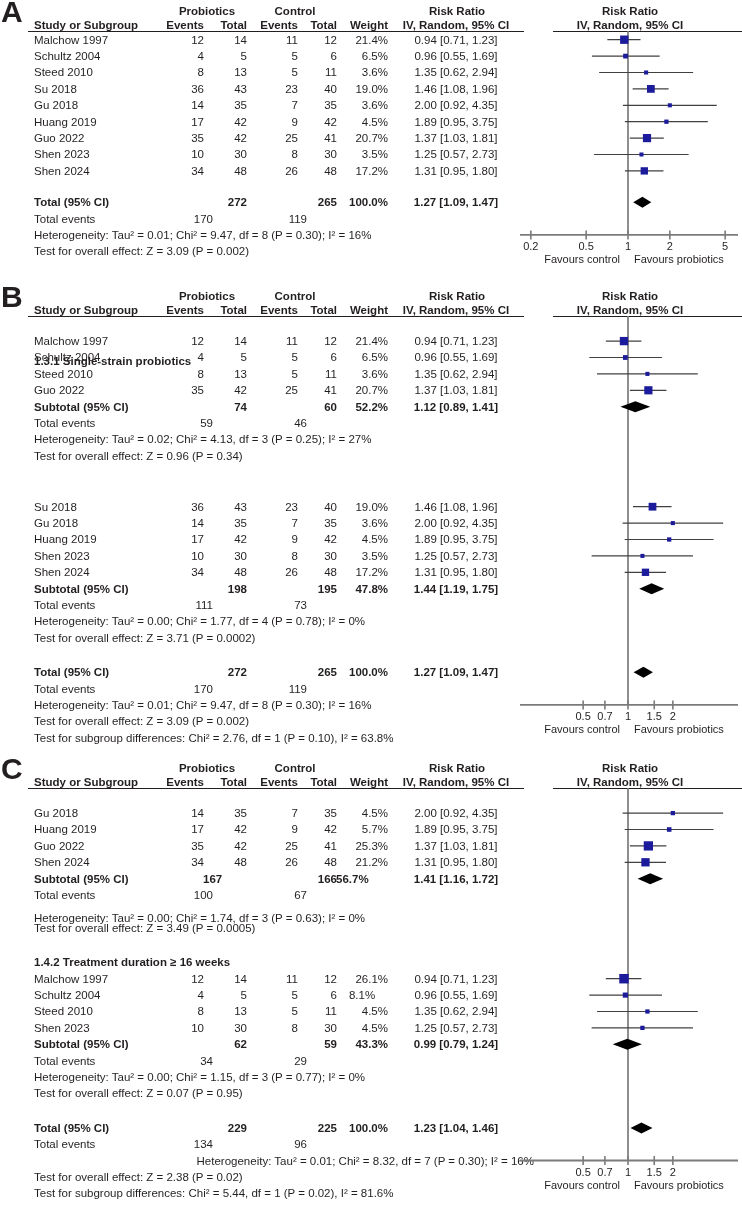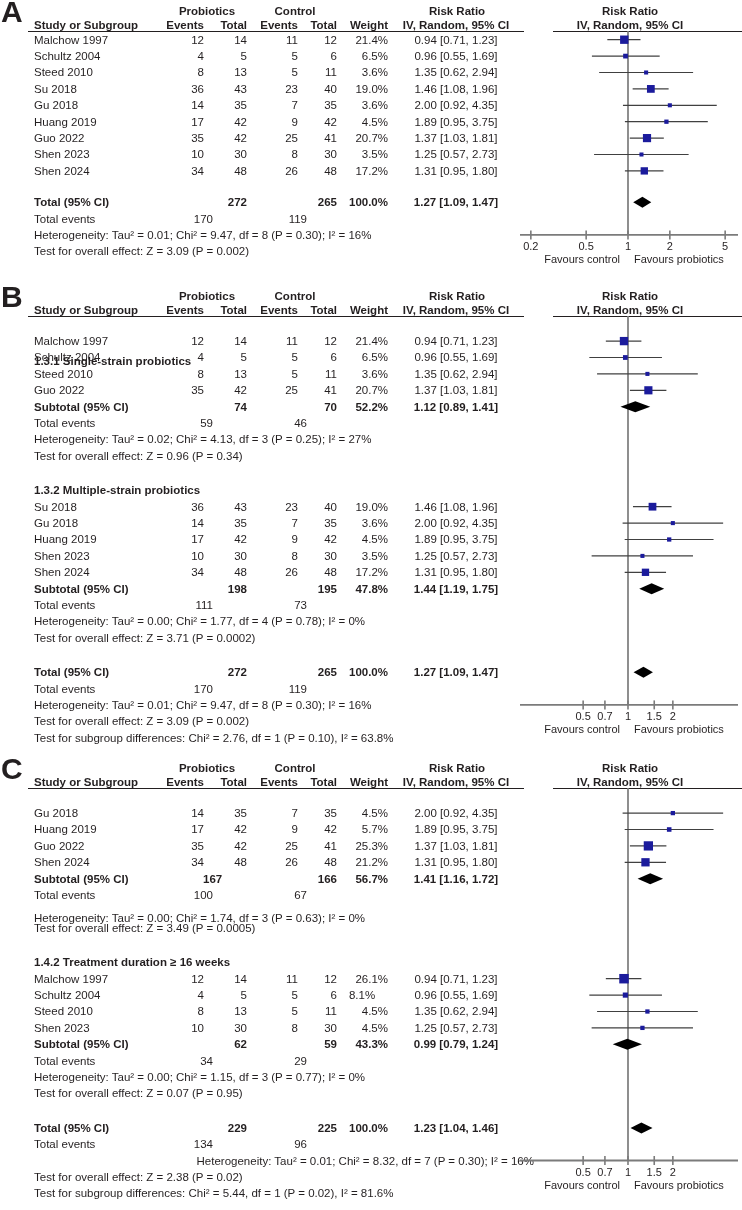--- a/index.html
+++ b/index.html
@@ -228,37 +228,34 @@
         <span class="cell" style="left: 152px; width: 52px; text-align: right;">35</span>
         <span class="cell" style="left: 203px; width: 44px; text-align: right;">42</span>
         <span class="cell" style="left: 248px; width: 50px; text-align: right;">25</span>
         <span class="cell" style="left: 291px; width: 46px; text-align: right;">41</span>
         <span class="cell" style="left: 336px; width: 52px; text-align: right;">20.7%</span>
         <span class="cell" style="left: 390px; width: 132px; text-align: center;">1.37 [1.03, 1.81]</span>
       </div>
       <div class="prow" style="top: 113.5px;">
         <span class="cell b" style="left: 34px; width: 152px; text-align: left;">Subtotal (95% CI)</span>
         <span class="cell b" style="left: 203px; width: 44px; text-align: right;">74</span>
-        <span class="cell b" style="left: 291px; width: 46px; text-align: right;">70</span>
+        <span class="cell b" style="left: 291px; width: 46px; text-align: right;">60</span>
         <span class="cell b" style="left: 336px; width: 52px; text-align: right;">52.2%</span>
         <span class="cell b" style="left: 390px; width: 132px; text-align: center;">1.12 [0.89, 1.41]</span>
       </div>
       <div class="prow" style="top: 129.9px;">
         <span class="cell" style="left: 34px; width: 152px; text-align: left;">Total events</span>
         <span class="cell" style="left: 161px; width: 52px; text-align: right;">59</span>
         <span class="cell" style="left: 257px; width: 50px; text-align: right;">46</span>
       </div>
       <div class="prow" style="top: 146.3px;">
         <span class="cell" style="left: 34px; width: 500px; text-align: left;">Heterogeneity: Tau² = 0.02; Chi² = 4.13, df = 3 (P = 0.25); I² = 27%</span>
       </div>
       <div class="prow" style="top: 162.7px;">
         <span class="cell" style="left: 34px; width: 500px; text-align: left;">Test for overall effect: Z = 0.96 (P = 0.34)</span>
-      </div>
-      <div class="prow" style="top: 197.1px;">
-        <span class="cell b" style="left: 34px; width: 480px; text-align: left;">1.3.2 Multiple-strain probiotics</span>
       </div>
       <div class="prow" style="top: 213.5px;">
         <span class="cell" style="left: 34px; width: 152px; text-align: left;">Su 2018</span>
         <span class="cell" style="left: 152px; width: 52px; text-align: right;">36</span>
         <span class="cell" style="left: 203px; width: 44px; text-align: right;">43</span>
         <span class="cell" style="left: 248px; width: 50px; text-align: right;">23</span>
         <span class="cell" style="left: 291px; width: 46px; text-align: right;">40</span>
         <span class="cell" style="left: 336px; width: 52px; text-align: right;">19.0%</span>
         <span class="cell" style="left: 390px; width: 132px; text-align: center;">1.46 [1.08, 1.96]</span>
       </div>
@@ -428,21 +425,21 @@
         <span class="cell" style="left: 203px; width: 44px; text-align: right;">48</span>
         <span class="cell" style="left: 248px; width: 50px; text-align: right;">26</span>
         <span class="cell" style="left: 291px; width: 46px; text-align: right;">48</span>
         <span class="cell" style="left: 336px; width: 52px; text-align: right;">21.2%</span>
         <span class="cell" style="left: 390px; width: 132px; text-align: center;">1.31 [0.95, 1.80]</span>
       </div>
       <div class="prow" style="top: 113.5px;">
         <span class="cell b" style="left: 34px; width: 152px; text-align: left;">Subtotal (95% CI)</span>
         <span class="cell b" style="left: 203px; width: 44px; text-align: left;">167</span>
         <span class="cell b" style="left: 291px; width: 46px; text-align: right;">166</span>
-        <span class="cell b" style="left: 336px; width: 52px; text-align: right;">56.7%</span>
+        <span class="cell b" style="left: 336px; width: 52px; ">56.7%</span>
         <span class="cell b" style="left: 390px; width: 132px; text-align: center;">1.41 [1.16, 1.72]</span>
       </div>
       <div class="prow" style="top: 129.9px;">
         <span class="cell" style="left: 34px; width: 152px; text-align: left;">Total events</span>
         <span class="cell" style="left: 161px; width: 52px; text-align: right;">100</span>
         <span class="cell" style="left: 257px; width: 50px; text-align: right;">67</span>
       </div>
       <div class="prow" style="top: 153px; padding-left: 17px;">
         <span class="cell" style="left: 34px; width: 500px; text-align: left;">Heterogeneity: Tau² = 0.00; Chi² = 1.74, df = 3 (P = 0.63); I² = 0%</span>
       </div>

